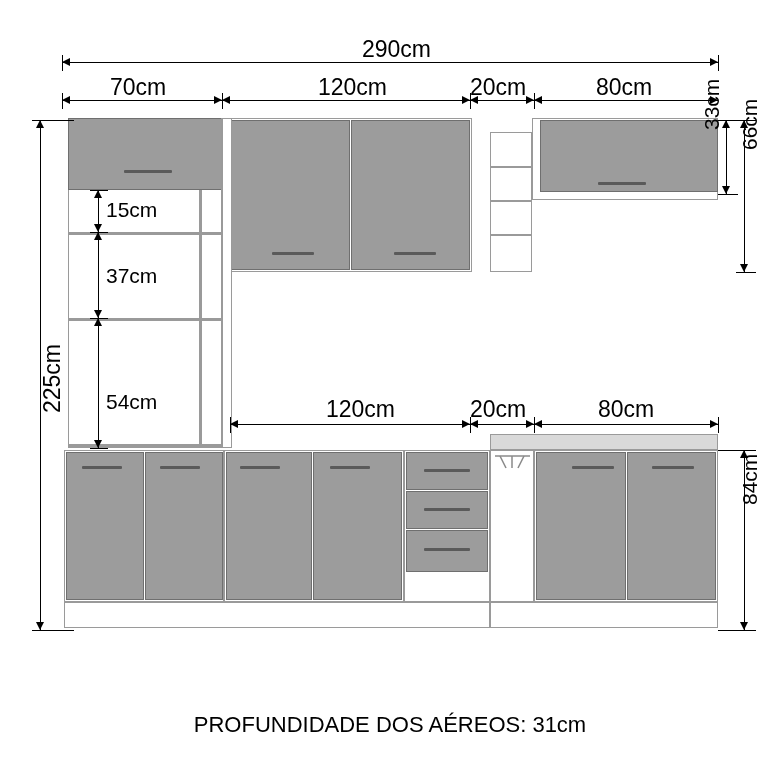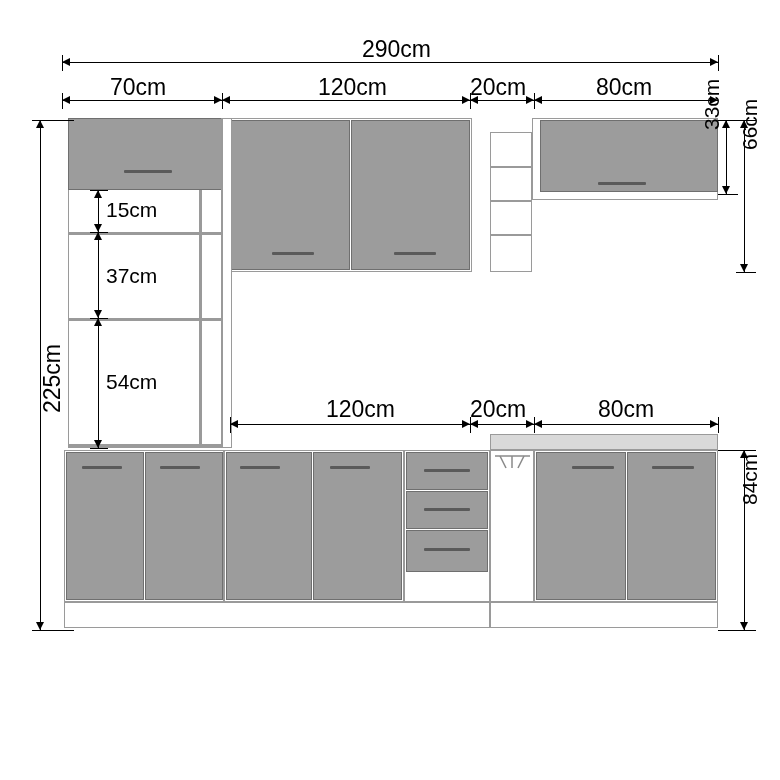--- a/index.html
+++ b/index.html
@@ -107,21 +107,21 @@
   <div class="ah up" style="left:94px;top:190px;"></div>
   <div class="ah down" style="left:94px;top:224px;"></div>
   <div class="htick" style="left:90px;top:190px;width:18px;"></div>
 
   <div class="dim" style="left:106px;top:264px;">37cm</div>
   <div class="vline" style="left:98px;top:232px;height:86px;"></div>
   <div class="ah up" style="left:94px;top:232px;"></div>
   <div class="ah down" style="left:94px;top:310px;"></div>
   <div class="htick" style="left:90px;top:232px;width:18px;"></div>
 
-  <div class="dim" style="left:106px;top:370px;">54cm</div>
+  <div class="dim" style="left:106px;top:390px;">54cm</div>
   <div class="vline" style="left:98px;top:318px;height:130px;"></div>
   <div class="ah up" style="left:94px;top:318px;"></div>
   <div class="ah down" style="left:94px;top:440px;"></div>
   <div class="htick" style="left:90px;top:318px;width:18px;"></div>
   <div class="htick" style="left:90px;top:448px;width:18px;"></div>
 
   <div class="dim big" style="left:-8px;top:365px;transform:rotate(-90deg);width:120px;text-align:center;">225cm</div>
   <div class="vline" style="left:40px;top:120px;height:510px;"></div>
   <div class="ah up" style="left:36px;top:120px;"></div>
   <div class="ah down" style="left:36px;top:622px;"></div>
@@ -217,14 +217,15 @@
   <div class="plinth" style="left:64px;top:602px;width:426px;height:26px;"></div>
   <div class="plinth" style="left:490px;top:602px;width:228px;height:26px;"></div>
 
   <div class="dim" style="left:738px;top:505px;transform:rotate(-90deg);transform-origin:left top;">84cm</div>
   <div class="vline" style="left:744px;top:450px;height:180px;"></div>
   <div class="ah up" style="left:740px;top:450px;"></div>
   <div class="ah down" style="left:740px;top:622px;"></div>
   <div class="htick" style="left:718px;top:450px;width:38px;"></div>
   <div class="htick" style="left:718px;top:630px;width:38px;"></div>
 
+  <div class="footer" style="top:710px;">PROFUNDIDADE DOS AÉREOS: 31cm</div>
 
 </div>
 
 </body></html>

